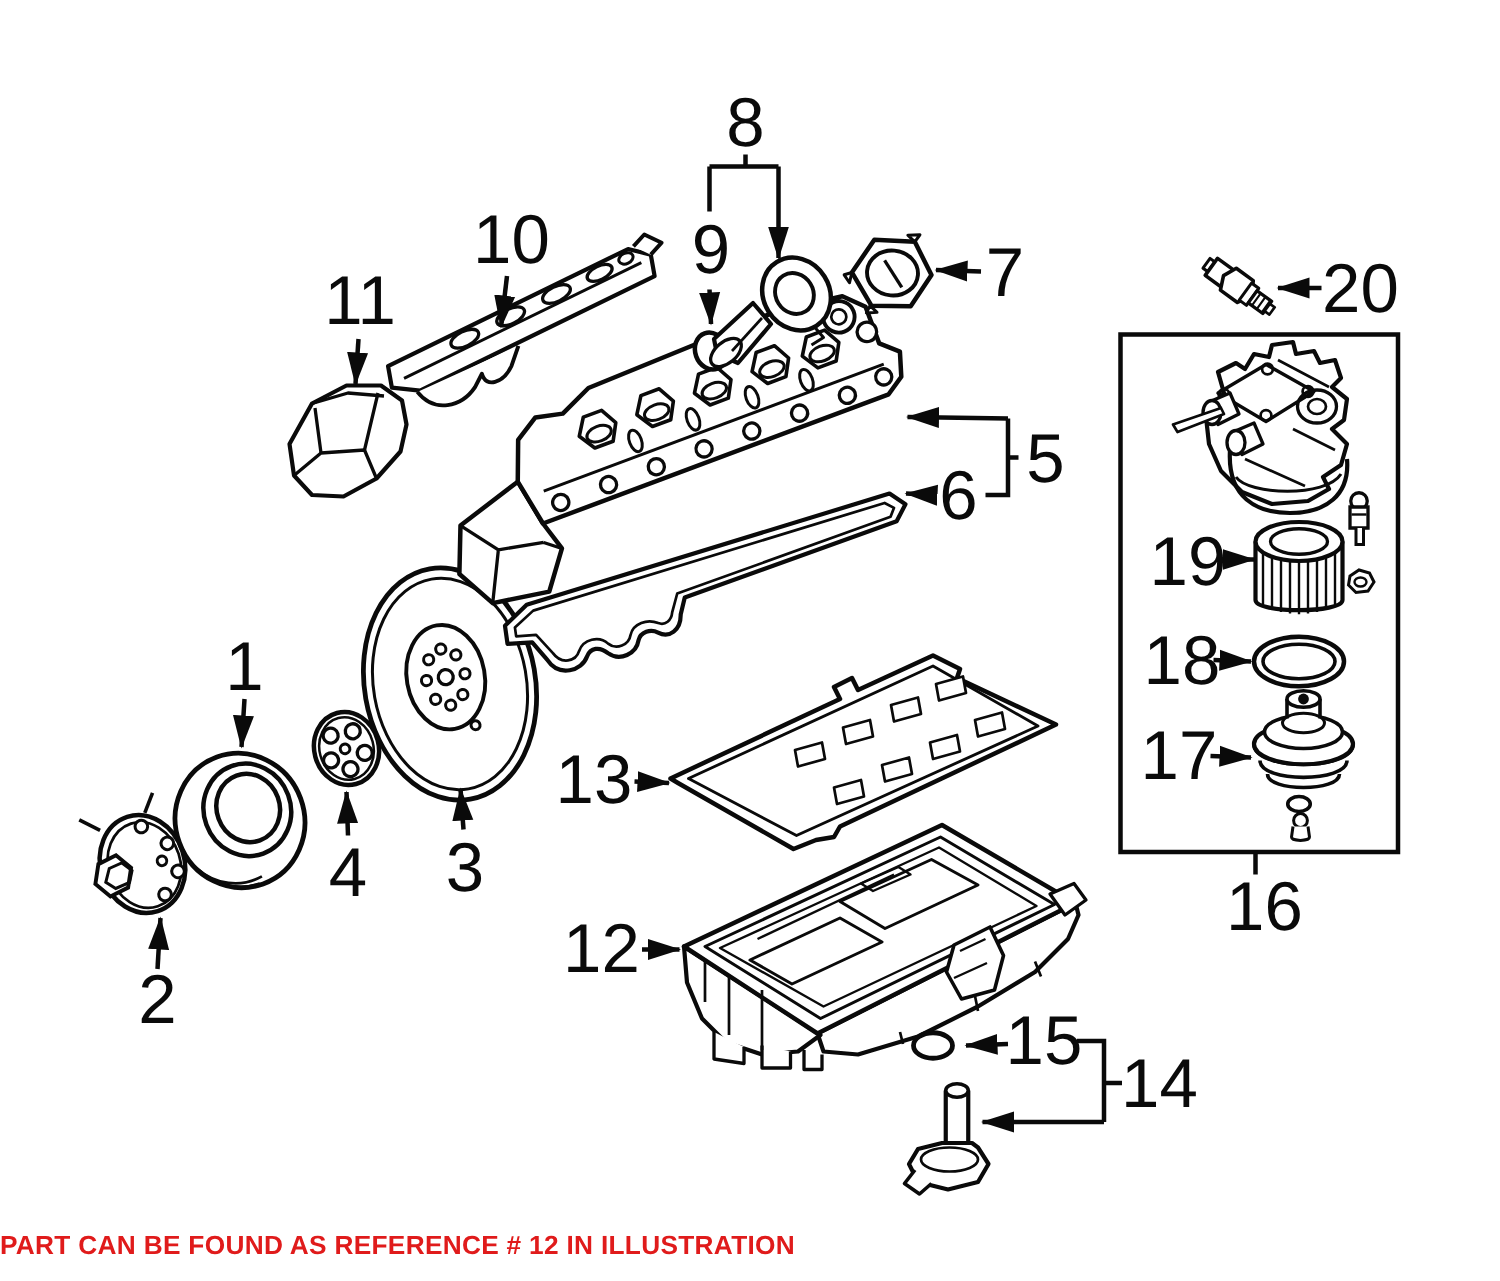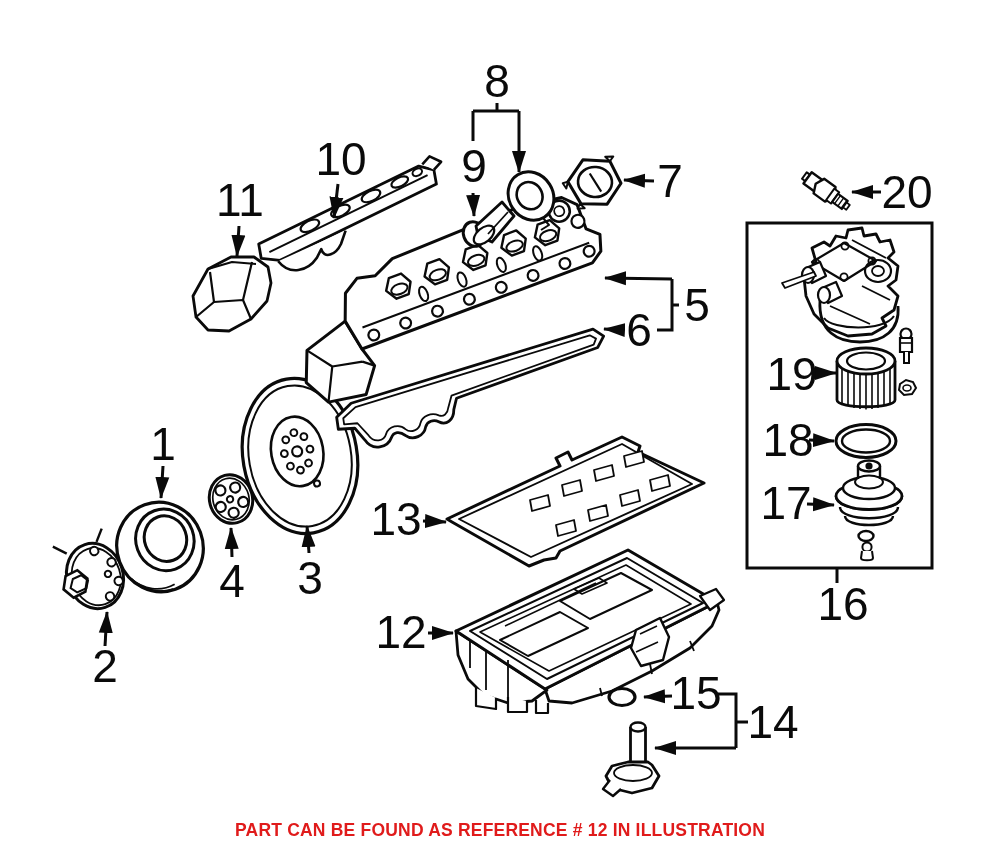--- a/index.html
+++ b/index.html
@@ -1,19 +1,19 @@
 <!DOCTYPE html>
 <html><head>
 <meta charset="utf-8">
 <style>
   html,body{margin:0;padding:0;background:#ffffff;}
   .page{position:relative;width:1000px;height:854px;background:#ffffff;overflow:hidden;
         font-family:"Liberation Sans", sans-serif;}
   svg text.callout{font-family:"Liberation Sans", sans-serif;font-size:46px;fill:#0a0a0a;}
-  .footer{position:absolute;left:0;top:820px;width:1000px;text-align:center;
+  .footer{position:absolute;left:0;top:820px;width:1000px;text-align:left;
           color:#e01b1b;font-weight:bold;font-size:17.5px;letter-spacing:.2px;
           font-family:"Liberation Sans", sans-serif;}
 </style>
 </head>
 <body>
 
 <div class="page">
 
 <svg width="1000" height="854" viewBox="0 0 1000 854">
   <defs>

